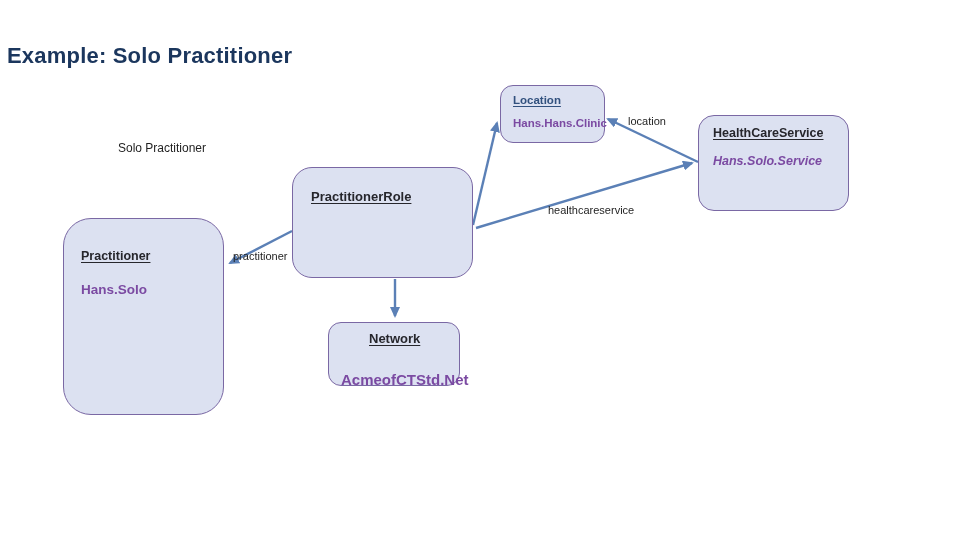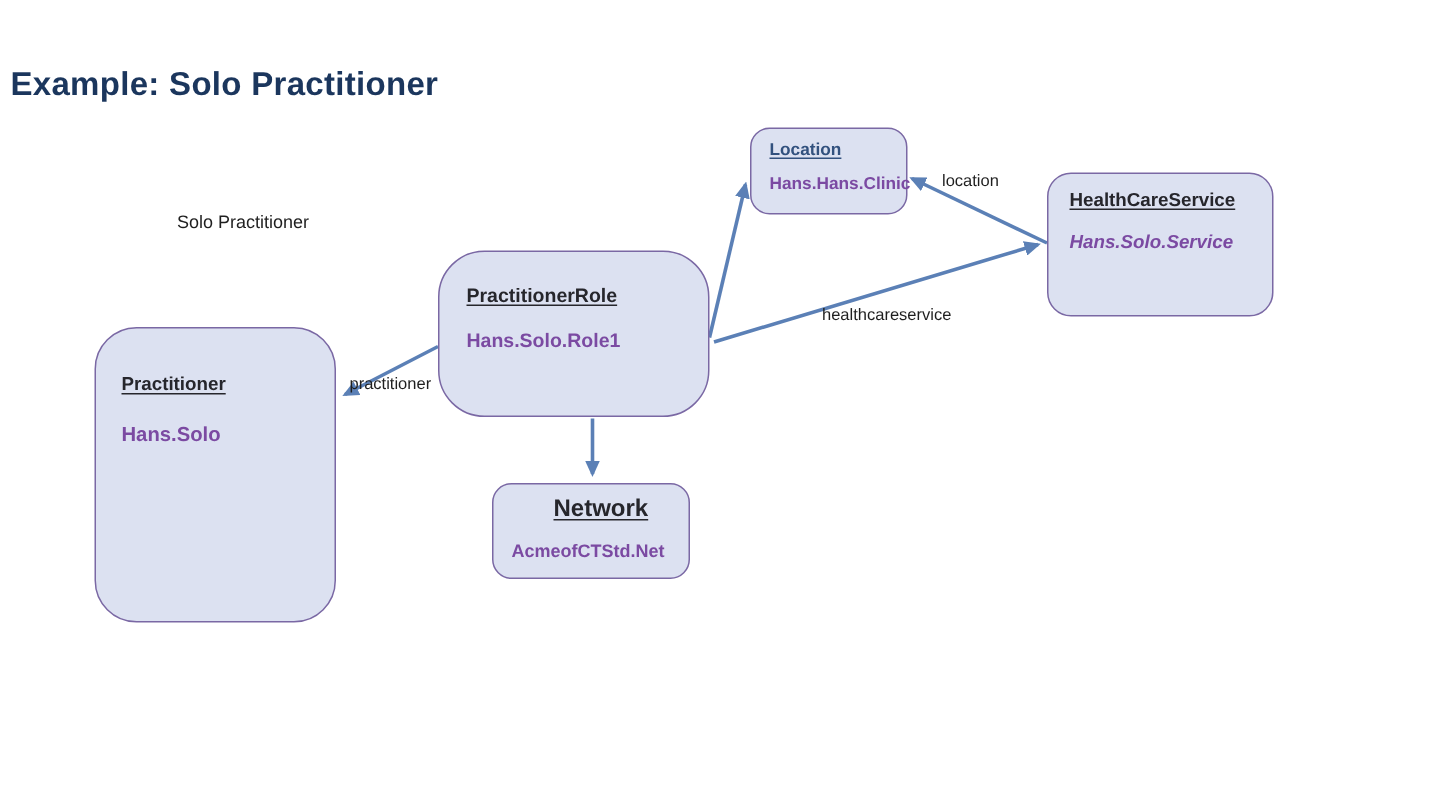--- a/index.html
+++ b/index.html
@@ -43,31 +43,31 @@
     white-space: nowrap;
   }
   #node-location { left: 500px; top: 85px; width: 105px; height: 58px; border-radius: 13px; padding: 8px 6px 6px 12px; }
   #node-location .node-title { font-size: 11.5px; color: var(--location-title-text, #32517e); }
   #node-location .node-instance { font-size: 11.5px; margin-top: 11px; }
 
   #node-healthcareservice { left: 698px; top: 115px; width: 151px; height: 96px; border-radius: 16px; padding: 10px 6px 6px 14px; }
   #node-healthcareservice .node-title { font-size: 12.5px; }
   #node-healthcareservice .node-instance { font-size: 12.5px; margin-top: 14px; font-style: italic; }
 
-  #node-practitionerrole { left: 292px; top: 167px; width: 181px; height: 111px; border-radius: 31px; padding: 21px 3px 6px 18px; }
+  #node-practitionerrole { left: 292px; top: 167px; width: 181px; height: 111px; border-radius: 20px; padding: 21px 3px 6px 18px; }
   #node-practitionerrole .node-title { font-size: 13px; }
   #node-practitionerrole .node-instance { font-size: 13px; margin-top: 15px; }
 
   #node-practitioner { left: 63px; top: 218px; width: 161px; height: 197px; border-radius: 28px; padding: 30px 6px 6px 17px; }
   #node-practitioner .node-title { font-size: 12.5px; }
   #node-practitioner .node-instance { font-size: 13.5px; margin-top: 19px; }
 
   #node-network { left: 328px; top: 322px; width: 132px; height: 64px; border-radius: 13px; padding: 8px 6px 6px 12px; }
-  #node-network .node-title { font-size: 16px; padding-left: 28px; }
-  #node-network .node-instance { font-size: 12px; margin-top: 11px; }
+  #node-network .node-title { font-size: 13px; padding-left: 28px; }
+  #node-network .node-instance { font-size: 15px; margin-top: 25px; }
 
   svg.edges { position: absolute; left: 0; top: 0; pointer-events: none; }
   svg.edges line { stroke: var(--arrow, #5b80b6); stroke-width: 2.4; }
   svg.edges .arrowhead { fill: var(--arrow, #5b80b6); }
 </style>
 </head>
 <body>
 
 <div class="slide-title">Example: Solo Practitioner</div>
 
@@ -91,21 +91,20 @@
   <div class="node-instance">Hans.Hans.Clinic</div>
 </div>
 
 <div class="node" id="node-healthcareservice">
   <div class="node-title">HealthCareService</div>
   <div class="node-instance">Hans.Solo.Service</div>
 </div>
 
 <div class="node" id="node-practitionerrole">
   <div class="node-title">PractitionerRole</div>
-  <div class="node-instance">Hans.Solo.Role1</div>
 </div>
 
 <div class="node" id="node-practitioner">
   <div class="node-title">Practitioner</div>
   <div class="node-instance">Hans.Solo</div>
 </div>
 
 <div class="node" id="node-network">
   <div class="node-title">Network</div>
   <div class="node-instance">AcmeofCTStd.Net</div>

